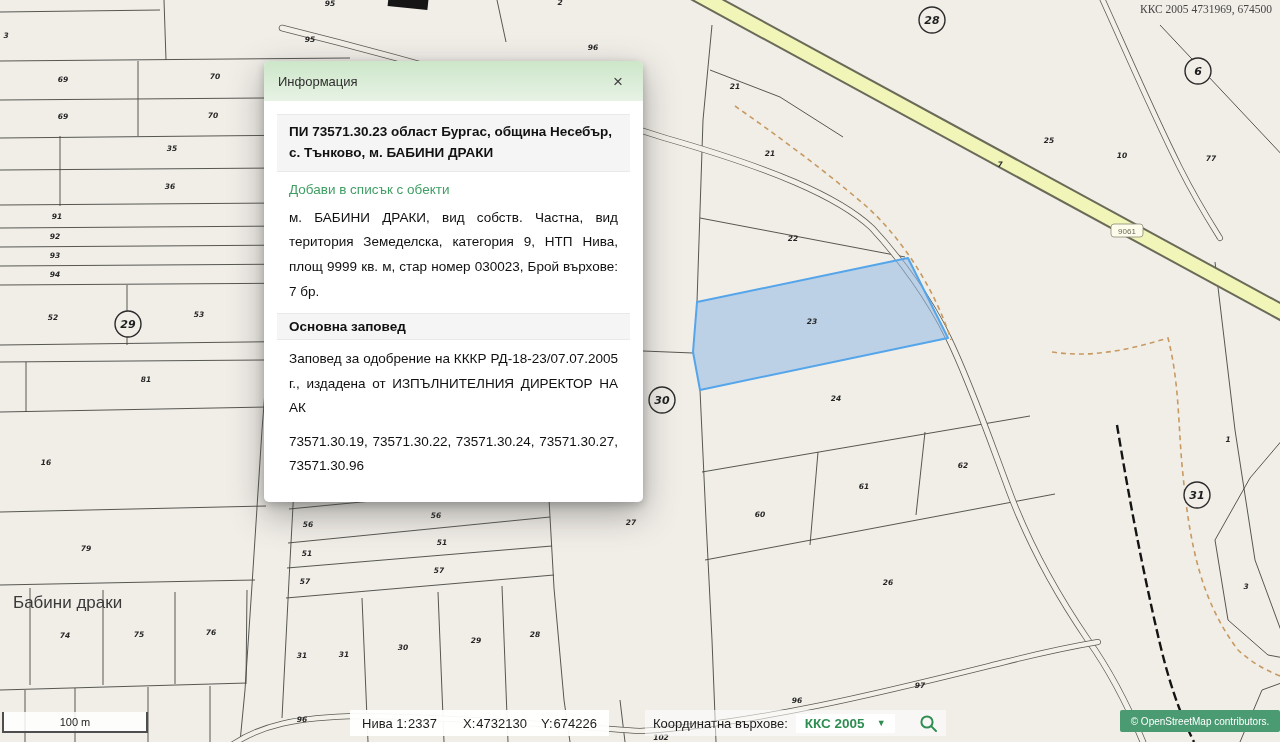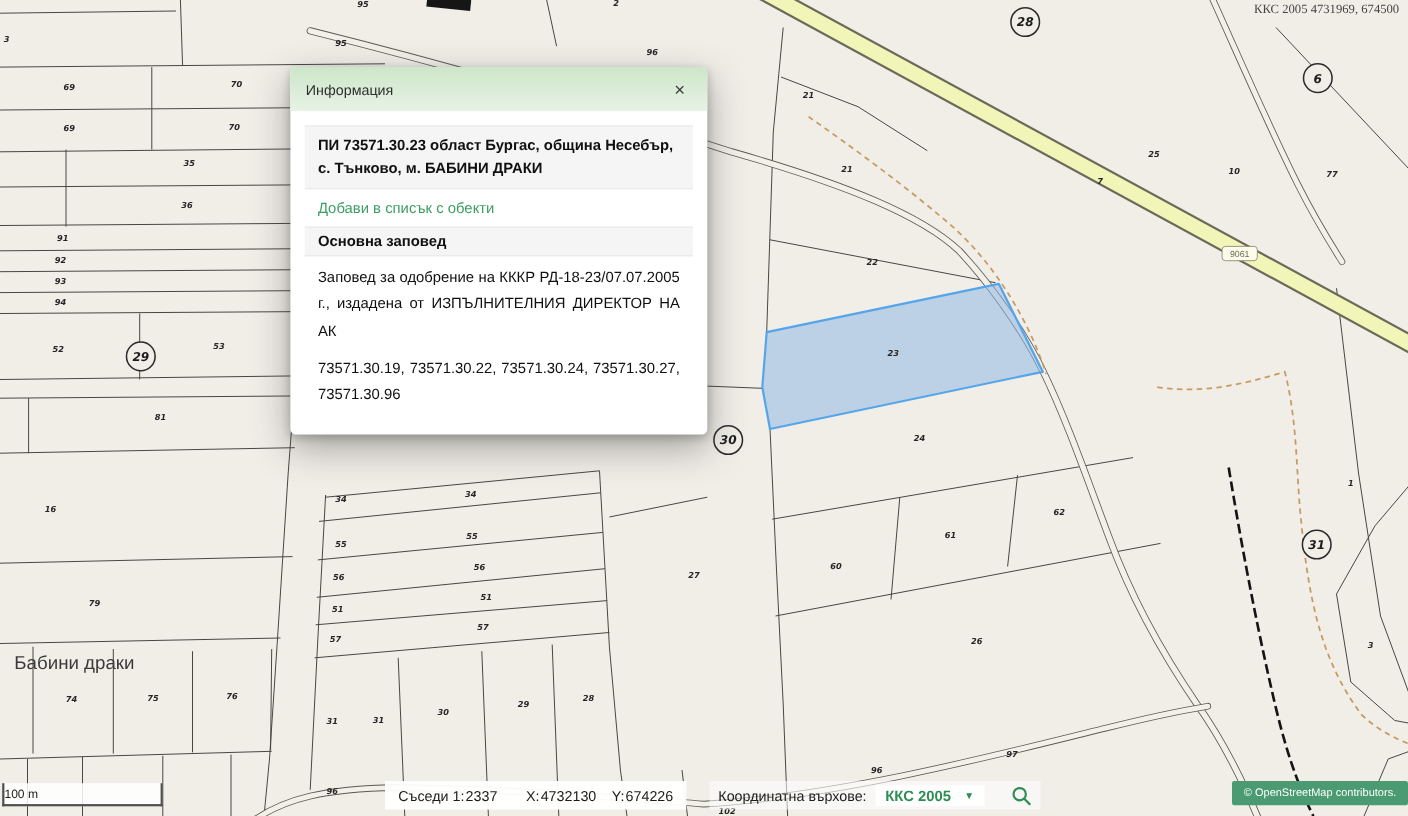--- a/index.html
+++ b/index.html
@@ -47,21 +47,21 @@
   .section-bar{
     background:#f5f5f5;border-top:1px solid #e9e9e9;border-bottom:1px solid #e9e9e9;
     padding:5px 12px;font-weight:bold;font-size:13.5px;color:#111;margin-top:7px;
   }
 
   
   .scalebar{
     position:absolute;left:2px;top:712px;width:146px;height:21px;
     background:rgba(255,255,255,.85);
     border-left:2px solid #4e4e4e;border-right:2px solid #4e4e4e;border-bottom:2px solid #4e4e4e;
-    font-size:11px;color:#222;display:flex;align-items:center;justify-content:flex-start;
+    font-size:11px;color:#222;display:flex;align-items:center;justify-content:center;
     box-sizing:border-box;
   }
   .bar-box1{
     position:absolute;left:350px;top:710px;height:26px;background:rgba(255,255,255,.95);
     display:flex;align-items:center;padding:0 12px;font-size:13px;color:#1c1c1c;
   }
   .bar-box1 .val{margin-left:1px;}
   .bar-box1 .gap{width:26px;}
   .bar-box1 .gap-s{width:14px;}
   .bar-box2{
@@ -265,32 +265,33 @@
 <div class="corner-coords">ККС 2005 4731969, 674500</div>
 
 <div class="popup">
   <div class="popup-header">
     <span>Информация</span>
     <button class="popup-close">×</button>
   </div>
   <div class="popup-body">
     <div class="title-box">ПИ 73571.30.23 област Бургас, община Несебър, с. Тънково, м. БАБИНИ ДРАКИ</div>
     <a class="add-link">Добави в списък с обекти</a>
+    <div class="para">м. БАБИНИ ДРАКИ, вид собств. Частна, вид територия Земеделска, категория 9, НТП Нива, площ 9999 кв. м, стар номер 030023, Брой върхове: 7 бр.</div>
     <div class="section-bar">Основна заповед</div>
     <div class="para">Заповед за одобрение на КККР РД-18-23/07.07.2005 г., издадена от ИЗПЪЛНИТЕЛНИЯ ДИРЕКТОР НА АК</div>
     <div class="para">73571.30.19, 73571.30.22, 73571.30.24, 73571.30.27, 73571.30.96</div>
   </div>
 </div>
 
 <div class="scalebar">
   <span>100 m</span>
 </div>
 
 <div class="bar-box1">
-  <span>Съседи 1:</span>
+  <span>Нива 1:</span>
   <span class="val">2337</span>
   <span class="gap"></span>
   <span>X:</span>
   <span class="val">4732130</span>
   <span class="gap-s"></span>
   <span>Y:</span>
   <span class="val">674226</span>
 </div>
 
 <div class="bar-box2">

